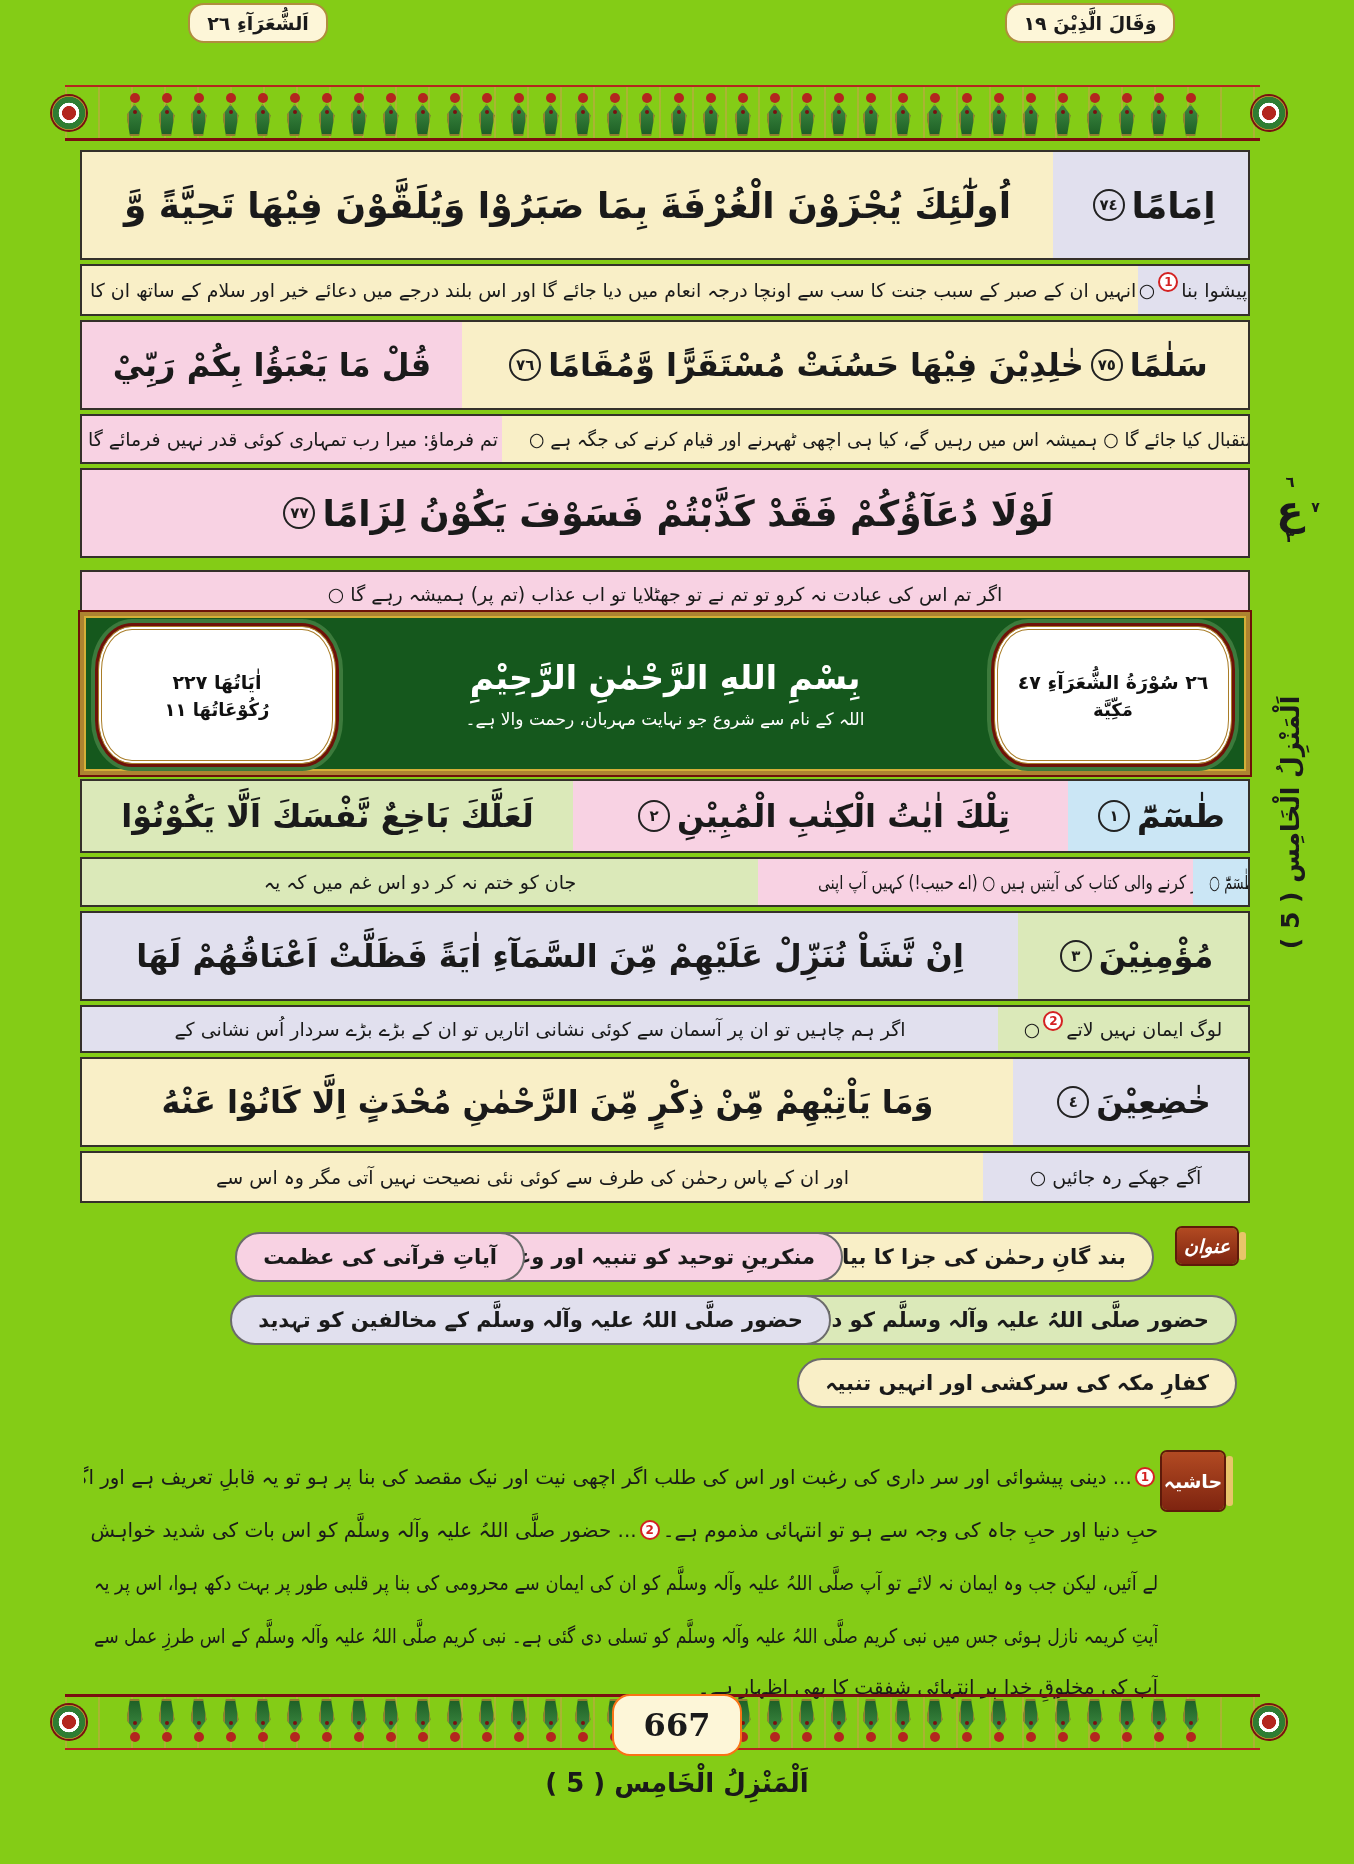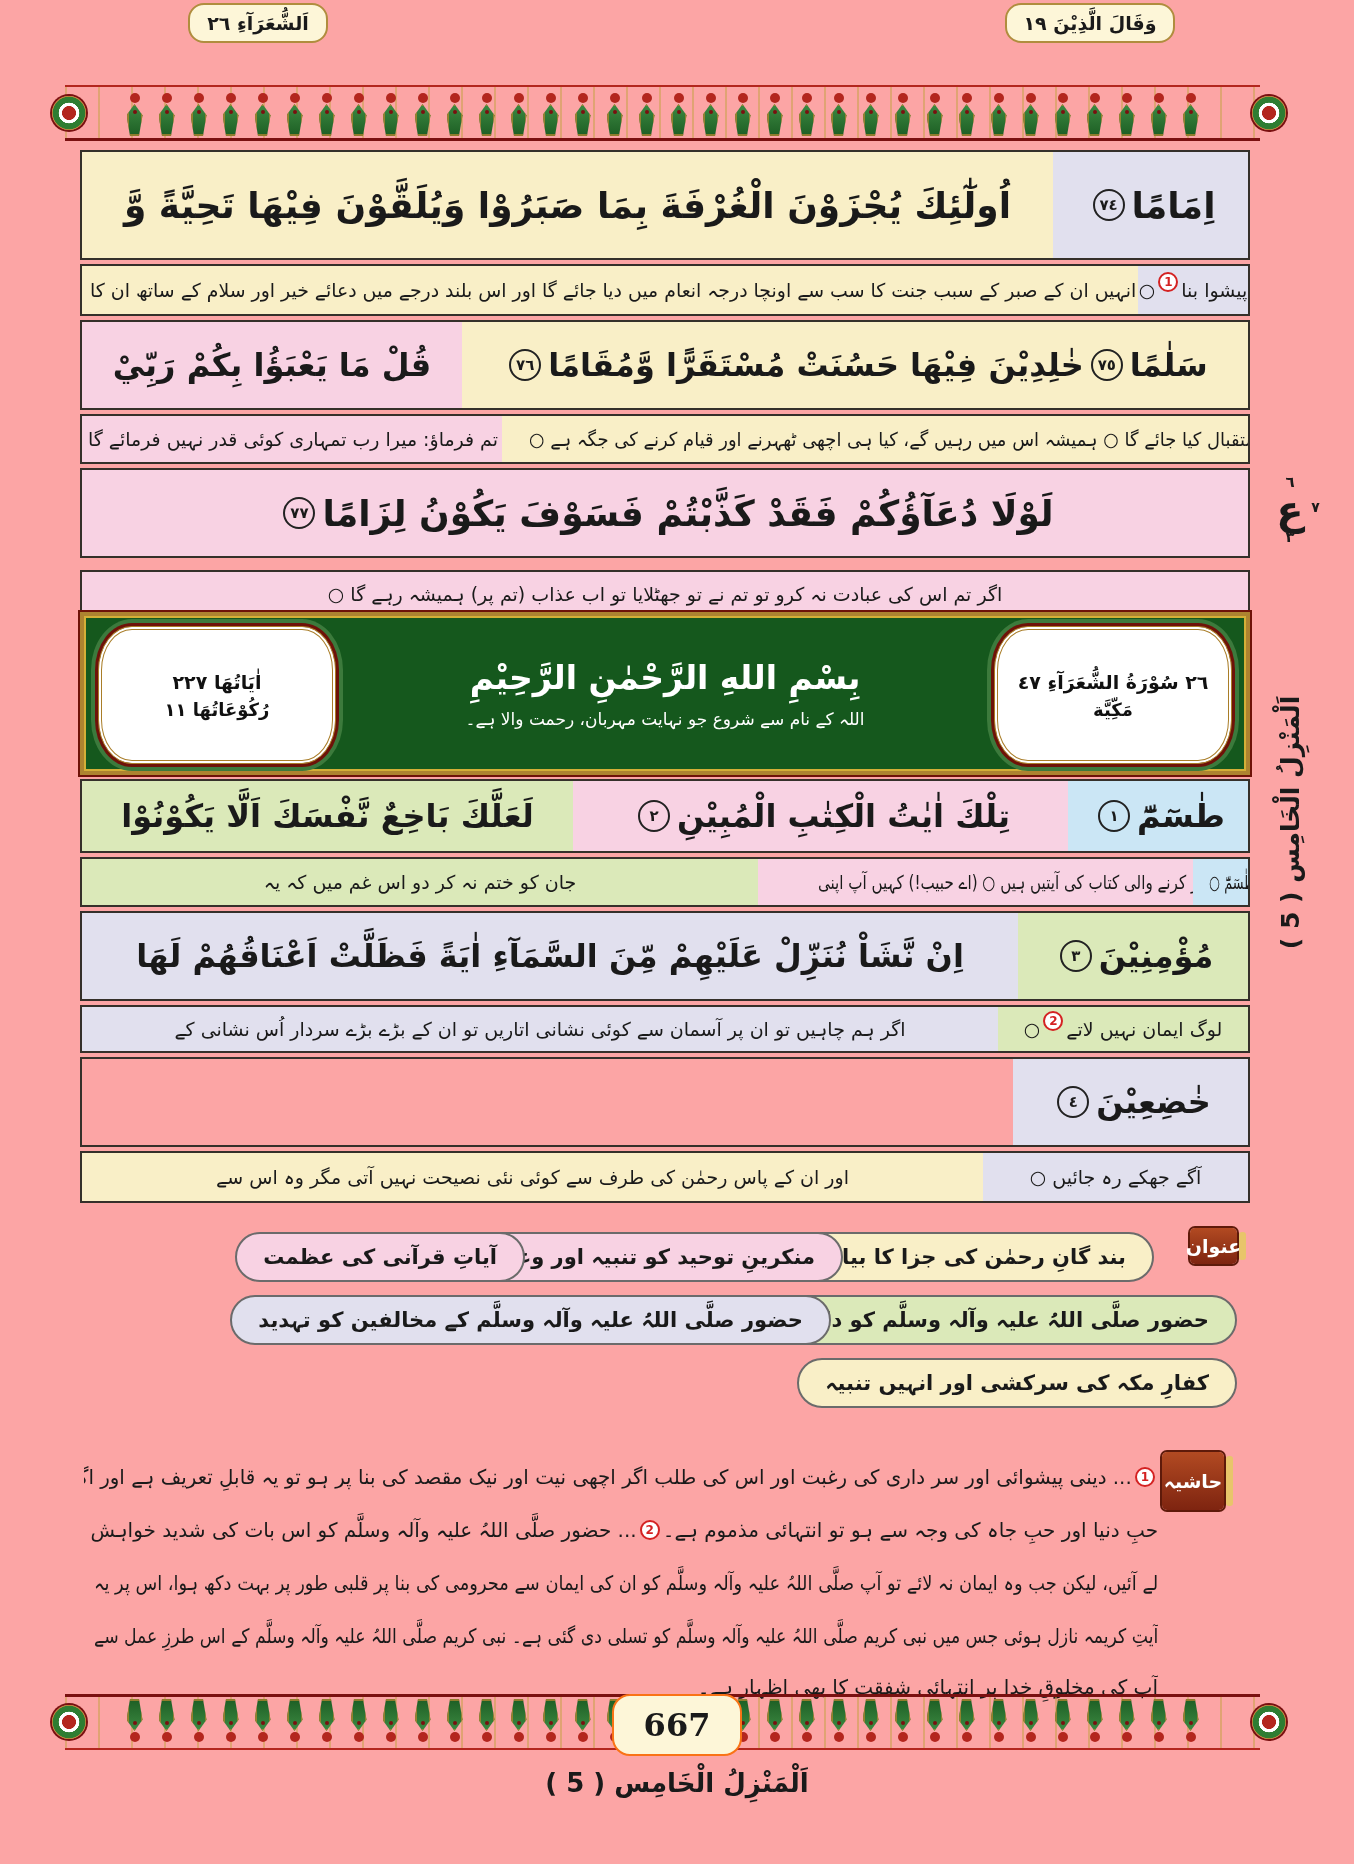--- a/index.html
+++ b/index.html
@@ -1,17 +1,17 @@
 <!DOCTYPE html>
 <html lang="ur" dir="rtl"><head>
 <meta charset="utf-8">
 <style>
   html,body{margin:0;padding:0;background:#ffffff;}
   *{box-sizing:border-box;}
-  .page{position:relative;width:1354px;height:1864px;background:#fca5a5;overflow:hidden;
+  .page{position:relative;width:1354px;height:1864px;background:#84cc16;overflow:hidden;
         font-family:"DejaVu Sans",sans-serif;color:#1a1a1a;}
   
   .ornament-band{position:absolute;height:56px;display:flex;align-items:flex-end;justify-content:center;
      overflow:hidden;border-top:2px solid #b3261e;border-bottom:3px solid #7a1010;
      background:repeating-linear-gradient(90deg,rgba(201,162,75,.55) 0 2px,transparent 2px 33px);}
   .ornament-band.flip{transform:scaleY(-1);}
   .motif{position:relative;width:26px;height:46px;flex:none;margin:0 3px;}
   .motif::before{content:"";position:absolute;left:50%;top:12px;transform:translateX(-50%);
      width:16px;height:32px;background:linear-gradient(#3d8a42,#1d5e24);
      clip-path:polygon(50% 0,100% 35%,78% 100%,22% 100%,0 35%);box-shadow:inset 0 0 0 2px rgba(173,131,48,.8);}
@@ -286,36 +286,41 @@
     </div>
   </div>
 
   <div class="band" style="top:1057px;height:90px;">
     <div class="seg c-lav" style="width:235px;">
       <div class="shrinkwrap">
         <span class="arabic small shrink">خٰضِعِيْنَ</span>
         <span class="ayah-circle">٤</span>
       </div>
     </div>
+    <div class="seg grow c-cream">
+      <div class="shrinkwrap">
+          <span class="arabic small shrink">وَمَا يَاْتِيْهِمْ مِّنْ ذِكْرٍ مِّنَ الرَّحْمٰنِ مُحْدَثٍ اِلَّا كَانُوْا عَنْهُ</span>
+        </div>
+    </div>
   </div>
 
   <div class="band" style="top:1151px;height:52px;">
     <div class="seg c-lav" style="width:265px;">
       <div class="shrinkwrap">
           <span class="urdu shrink">آگے جھکے رہ جائیں ○</span>
         </div>
     </div>
     <div class="seg grow c-cream">
       <div class="shrinkwrap">
           <span class="urdu shrink">اور ان کے پاس رحمٰن کی طرف سے کوئی نئی نصیحت نہیں آتی مگر وہ اس سے</span>
         </div>
     </div>
   </div>
 
-  <div class="badge" style="right:117px;top:1228px;width:47px;height:36px;">
+  <div class="badge" style="right:117px;top:1228px;width:60px;height:36px;font-style:italic;">
     <span>عنوان</span>
   </div>
   <div class="pill c-cream" style="right:200px;top:1232px;">
     <span>بند گانِ رحمٰن کی جزا کا بیان</span>
   </div>
   <div class="pill c-pink" style="right:511px;top:1232px;">
     <span>منکرینِ توحید کو تنبیہ اور وعید</span>
   </div>
   <div class="pill c-pink" style="right:829px;top:1232px;">
     <span>آیاتِ قرآنی کی عظمت</span>

